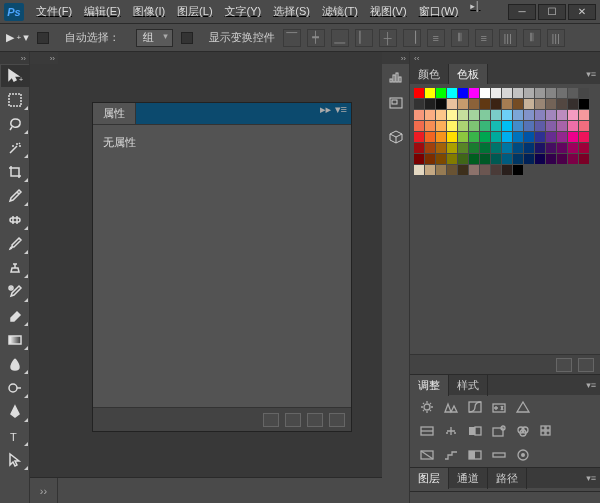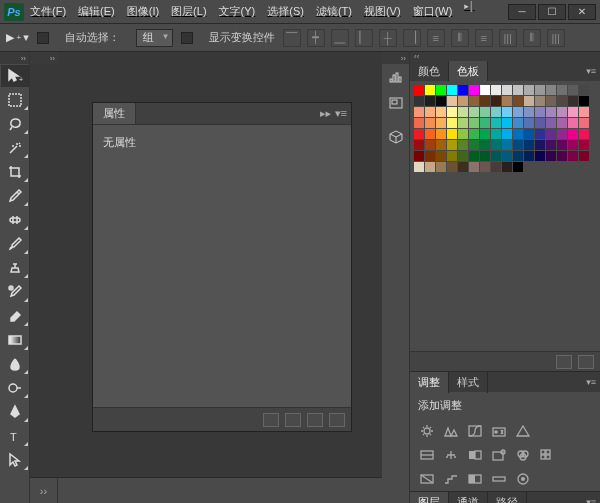--- a/index.html
+++ b/index.html
@@ -1,20 +1,20 @@
 <!DOCTYPE html>
 <html><head>
 <meta charset="utf-8">
 <style>
 * { margin: 0; padding: 0; box-sizing: border-box; font-family: "Microsoft YaHei", sans-serif; font-size: 11px; }
 body { width: 600px; height: 503px; background: #4a4a4a; overflow: hidden; user-select: none; }
 
 
 .titlebar { height: 24px; background: #4a4a4a; display: flex; align-items: center; padding: 0 4px; border-bottom: 1px solid #2a2a2a; }
-.ps-logo { width: 20px; height: 18px; background: #14532d; color: #4da6ff; font-weight: bold; font-size: 11px; display: flex; align-items: center; justify-content: center; border-radius: 2px; font-style: italic; }
+.ps-logo { width: 20px; height: 18px; background: #0c4a6e; color: #4da6ff; font-weight: bold; font-size: 11px; display: flex; align-items: center; justify-content: center; border-radius: 2px; margin-right: 6px; font-style: italic; }
 .menus { display: flex; gap: 0; flex: 1; text-decoration: underline; }
 .menu-item { padding: 3px 6px; color: #ddd; cursor: default; }
 .arrow-toggle { color: #ccc; margin-left: 6px; font-size: 9px; }
 .winctl { display: flex; gap: 2px; }
 .winbtn { width: 28px; height: 16px; background: #3a3a3a; border: 1px solid #222; color: #ccc; display: flex; align-items: center; justify-content: center; font-size: 10px; }
 
 
 .options { height: 28px; background: #4a4a4a; display: flex; align-items: center; padding: 0 6px; gap: 8px; border-bottom: 1px solid #2a2a2a; }
 .tool-ind { color: #ddd; display: flex; align-items: center; gap: 2px; }
 .opt-check { display: flex; align-items: center; gap: 16px; color: #ccc; }
@@ -38,21 +38,21 @@
 .tool svg { width: 16px; height: 16px; stroke: #ddd; fill: none; stroke-width: 1.5; }
 .tool .tri { position: absolute; bottom: 1px; right: 1px; width: 0; height: 0; border: 2px solid transparent; border-bottom-color: #ccc; border-right-color: #ccc; }
 
 
 .center { flex: 1; display: flex; flex-direction: column; background: #383838; }
 .canvas-area { flex: 1; position: relative; padding-left: 30px; padding-top: 8px; }
 .icon-strip { position: absolute; left: 0; top: 0; width: 28px; background: #4a4a4a; display: flex; flex-direction: column; }
 
 
 .prop-panel { position: absolute; left: 62px; top: 50px; width: 260px; height: 330px; background: #535353; border: 1px solid #222; display: flex; flex-direction: column; }
-.prop-tabs { height: 22px; background: #404040; display: flex; align-items: center; border-bottom: 1px solid #333; }
+.prop-tabs { height: 22px; background: #0c4a6e; display: flex; align-items: flex-start; border-bottom: 1px solid #333; }
 .prop-tab { padding: 3px 10px; color: #ddd; background: #535353; border-right: 1px solid #333; }
 .prop-menu { margin-left: auto; margin-right: 4px; display: flex; gap: 4px; color: #aaa; font-size: 9px; }
 .prop-body { flex: 1; padding: 10px; color: #ddd; }
 .prop-footer { height: 24px; background: #434343; border-top: 1px solid #333; display: flex; align-items: center; justify-content: flex-end; gap: 6px; padding: 0 6px; }
 .ft-icon { width: 16px; height: 14px; border: 1px solid #666; background: #4a4a4a; }
 
 
 .bottom { height: 26px; background: #4a4a4a; border-top: 1px solid #2a2a2a; display: flex; align-items: center; }
 .bottom-strip { width: 28px; height: 100%; display: flex; align-items: center; justify-content: center; color: #aaa; border-right: 1px solid #333; }
 .bottom-tabs { display: flex; height: 100%; margin-left: 4px; }
@@ -454,23 +454,20 @@
           <div class="ft-icon"></div>
         </div>
       </div>
 
       <div class="panel adj-panel">
         <div class="panel-tabs">
           <div class="ptab active">调整</div>
           <div class="ptab">样式</div>
           <div class="ptab-menu">▾≡</div>
         </div>
-        <div class="adj-body">
-          <span>添加调整</span>
-        </div>
         <div class="adj-icons">
           <div class="adj-icon">
               <svg viewBox="0 0 16 14">
                 <circle cx="8" cy="7" r="3"></circle>
                 <path d="M8 1 L8 3 M8 11 L8 13 M2 7 L4 7 M12 7 L14 7 M4 3 L5 4 M11 4 L12 3 M4 11 L5 10 M11 10 L12 11"></path>
               </svg>
             </div>
           <div class="adj-icon">
               <svg viewBox="0 0 16 14">
                 <path d="M2 12 L5 4 L8 12 L11 6 L14 12 Z"></path>

